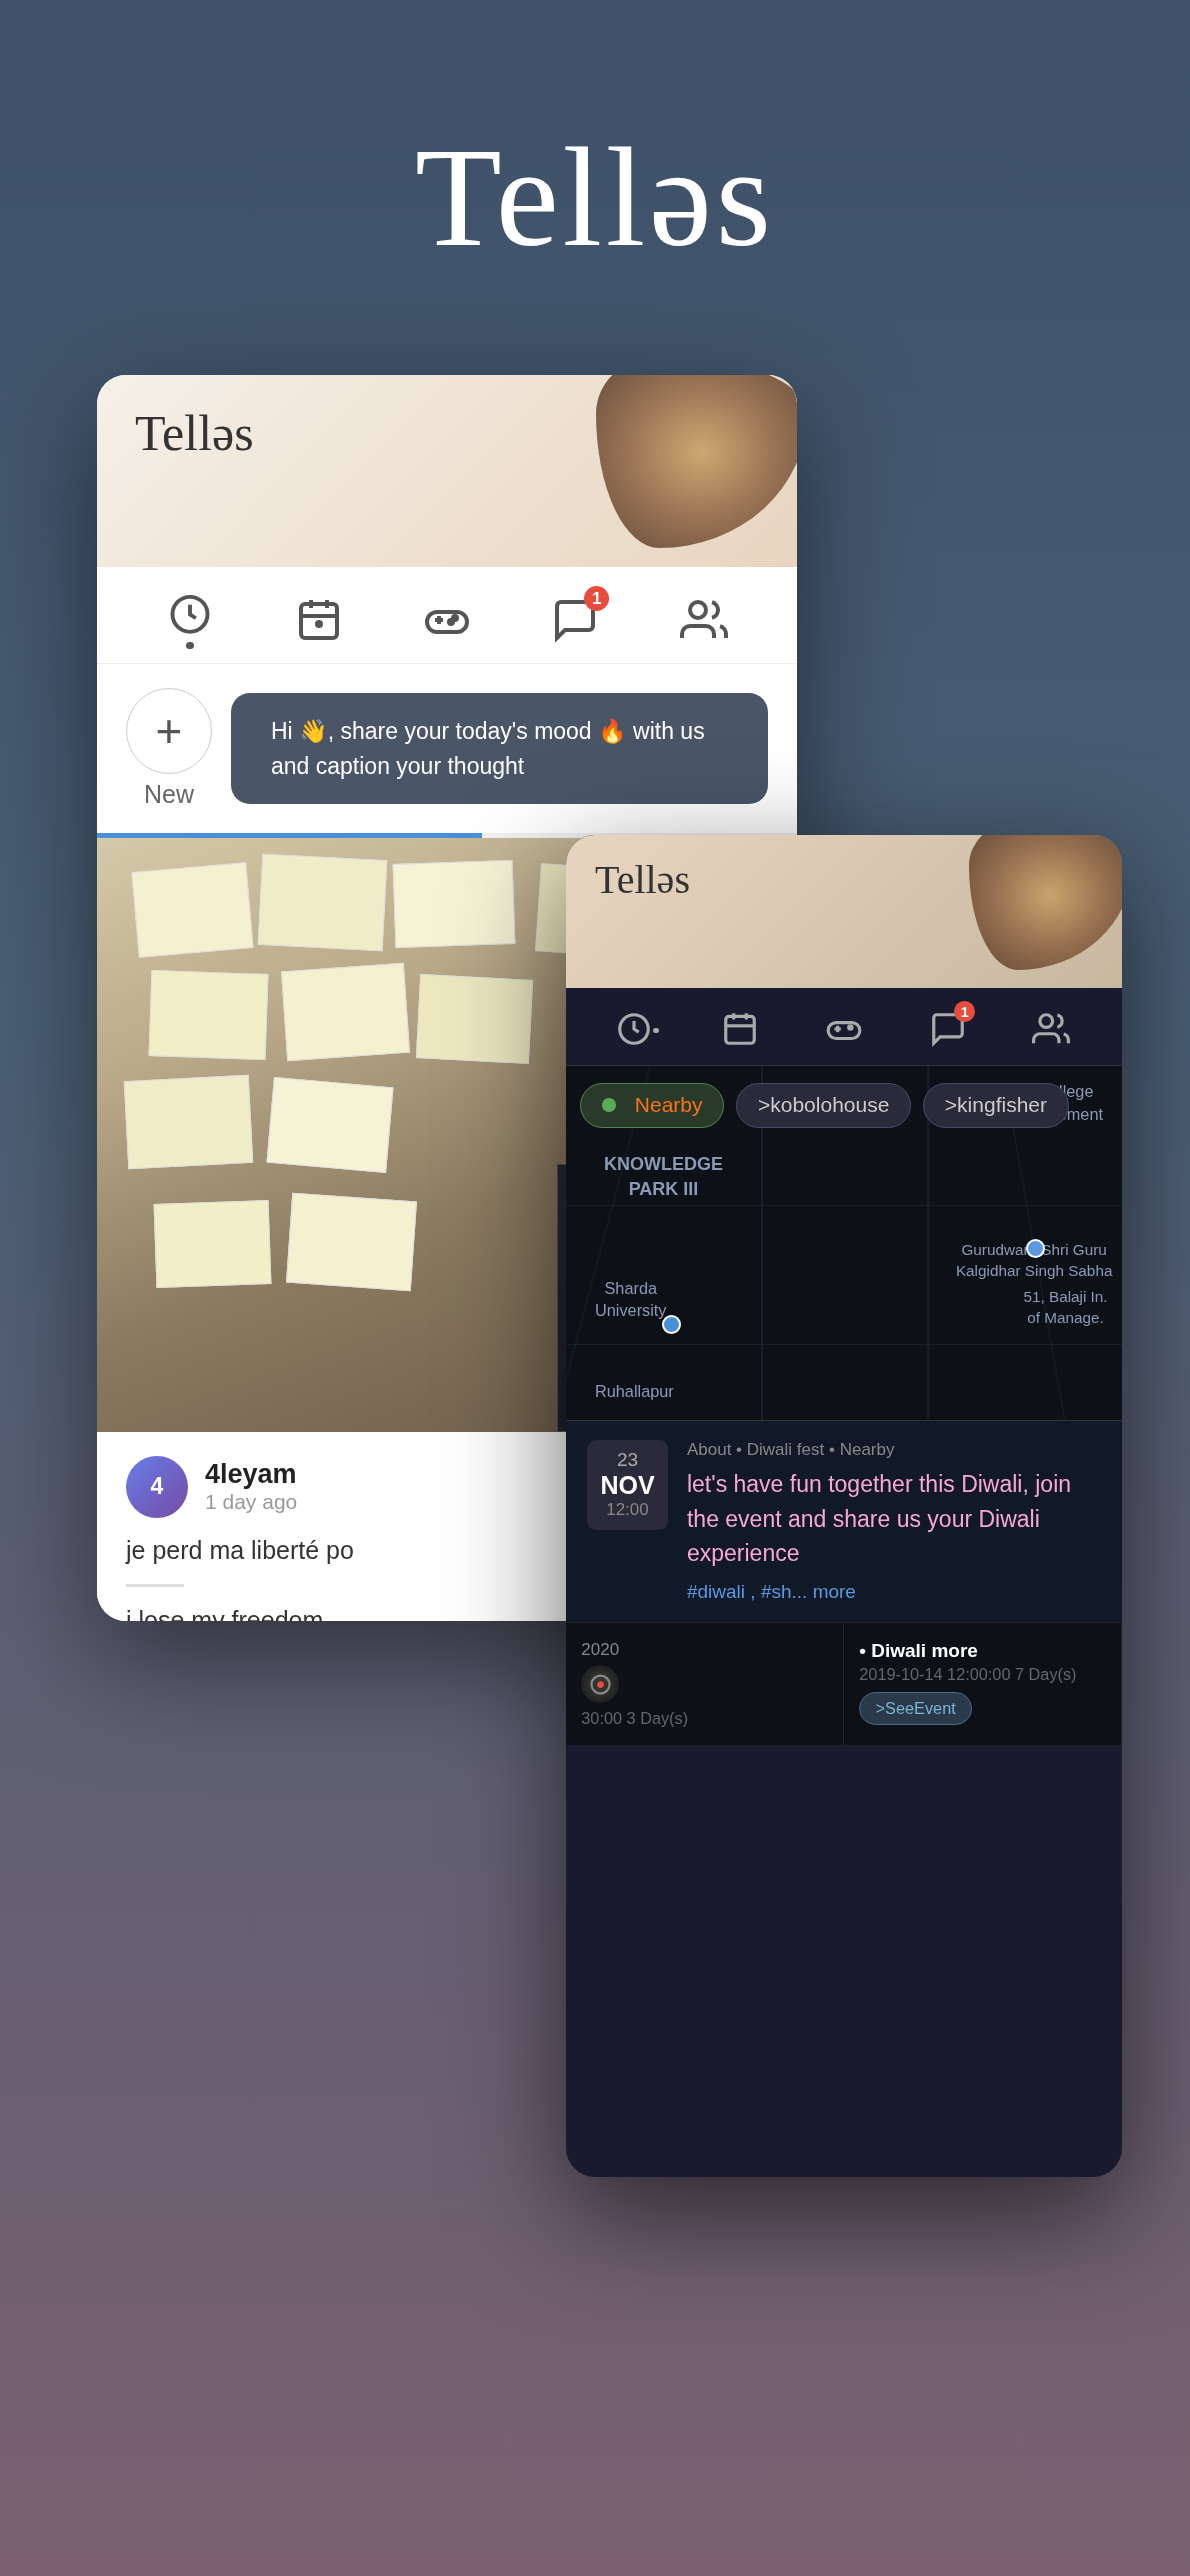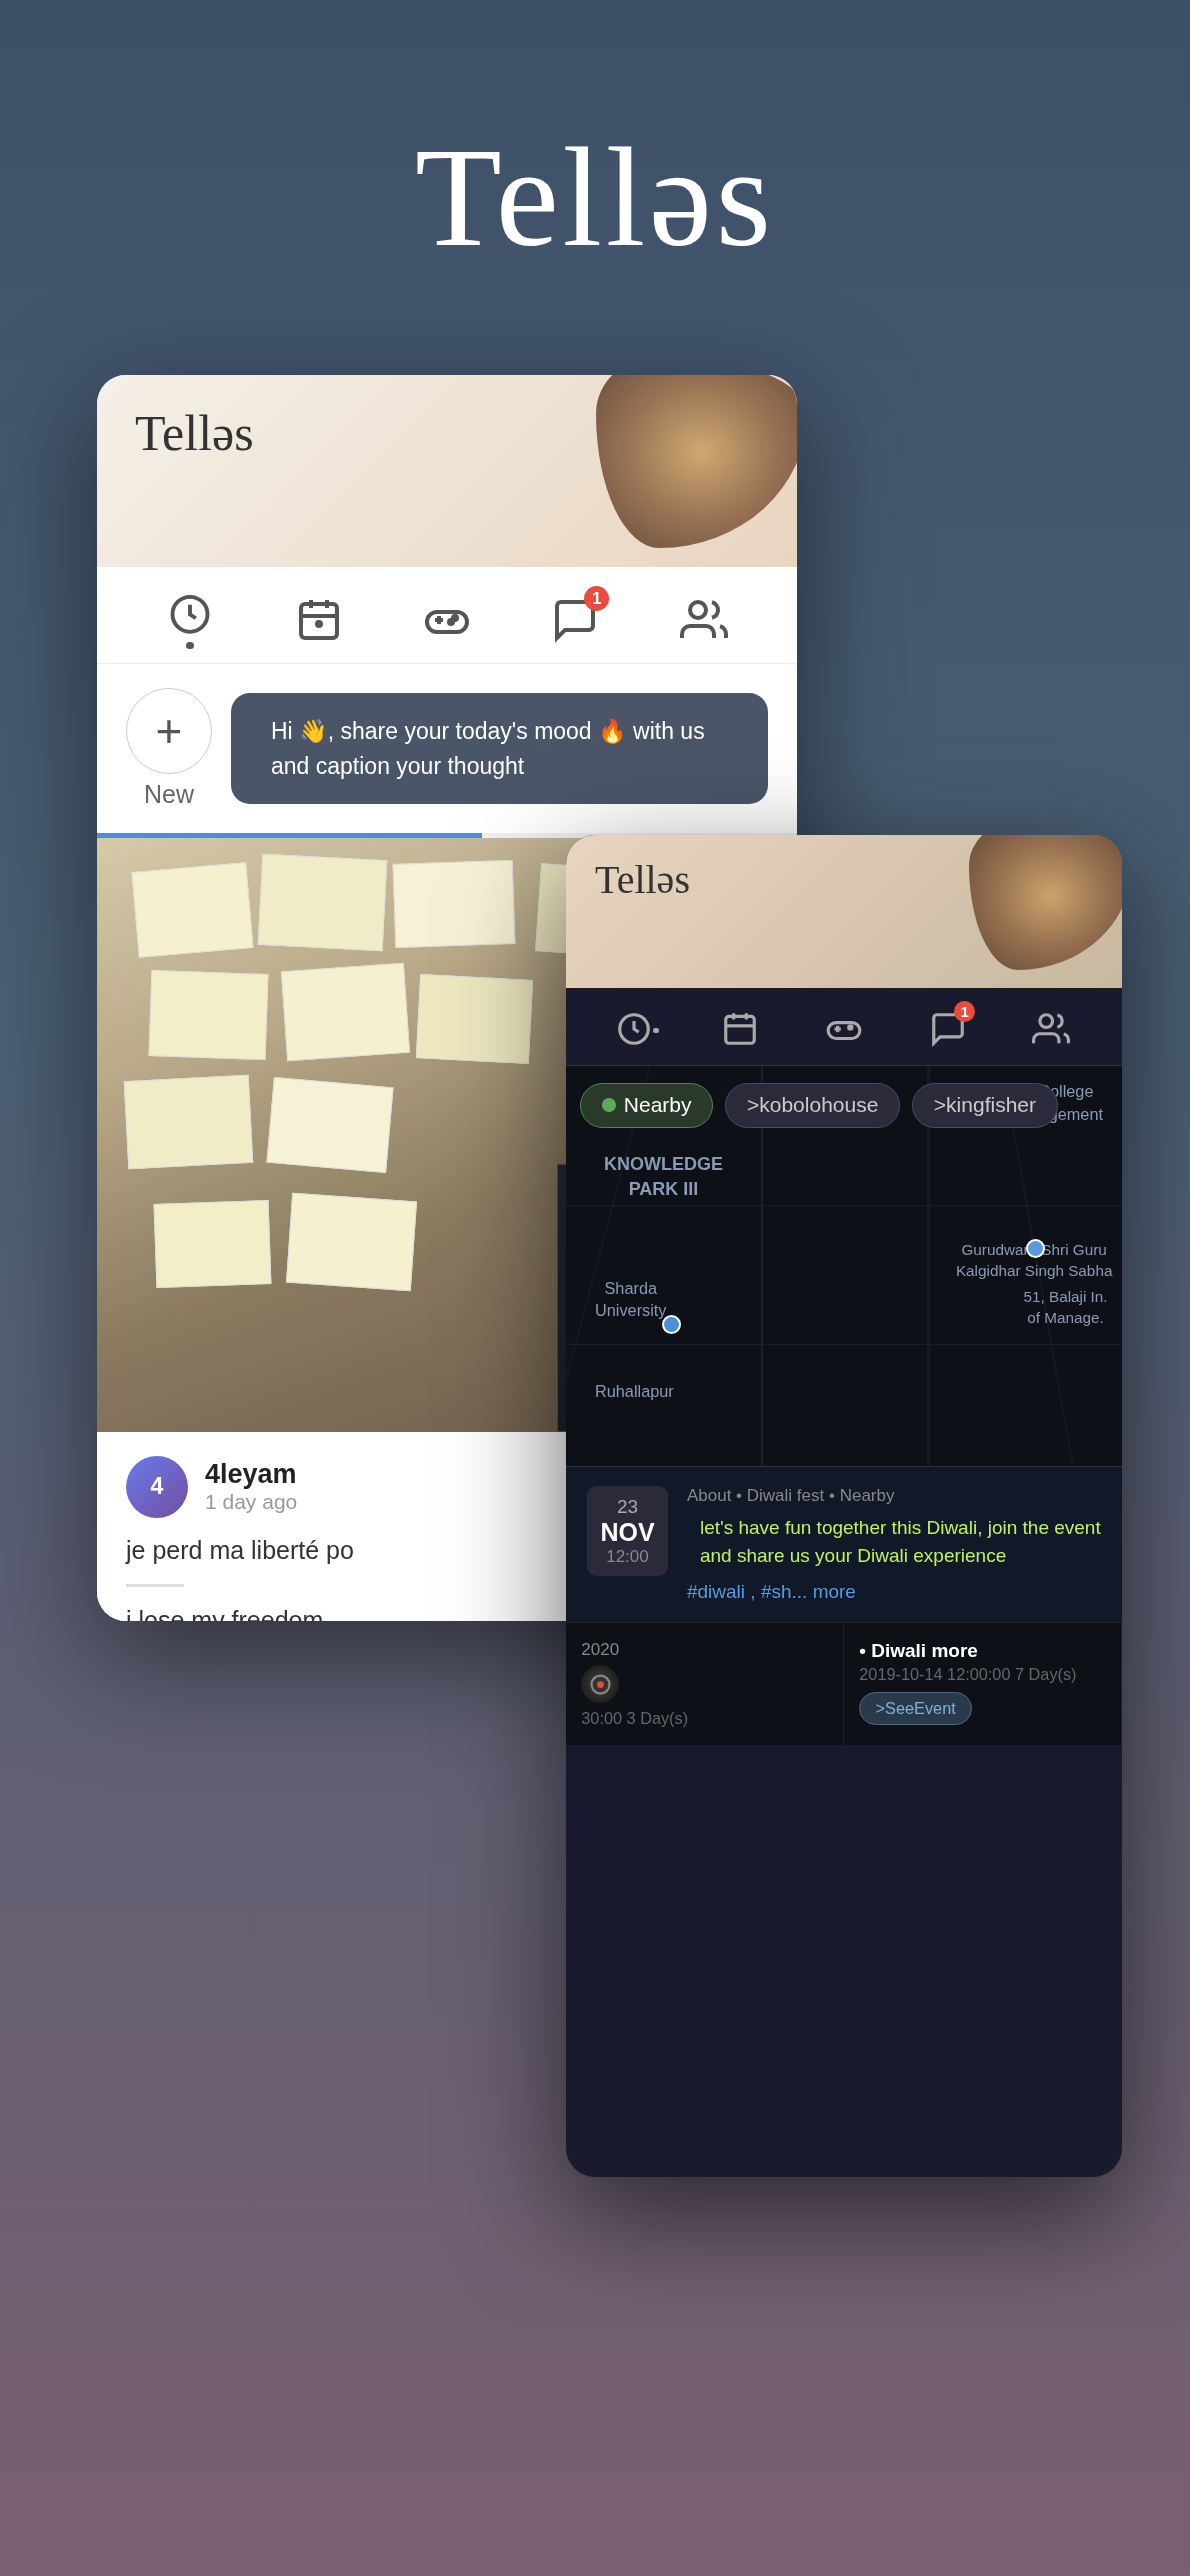--- a/index.html
+++ b/index.html
@@ -396,25 +396,25 @@
       gap: 11.5px;
       align-items: center;
       z-index: 10;
     }
 
     .tag-nearby {
       background: #2a3a2a;
       border: 1.9px solid #4a8a4a;
       border-radius: 29px;
       padding: 9.6px 21px;
-      color: #ffffff;
+      color: #f97316;
       font-size: 21px;
       display: flex;
       align-items: center;
-      gap: 8px;
+      gap: 19px;
       cursor: pointer;
     }
 
     .tag-nearby-dot {
       width: 13.4px;
       height: 13.4px;
       background: #5aaa5a;
       border-radius: 50%;
     }
 
@@ -470,25 +470,24 @@
       flex: 1;
     }
 
     .event-meta {
       font-size: 17px;
       color: #888;
       margin-bottom: 7.7px;
     }
 
     .event-desc {
-      font-size: 19px;
-      color: #bef264;
+      font-size: 23px;
+      color: #f9a8d4;
       line-height: 1.5;
       margin-bottom: 9.6px;
-      margin-left: 13px;
     }
 
     .event-tags {
       font-size: 19px;
       color: #5a9ae0;
     }
 
     
     .bottom-events {
       background: #0d1117;

